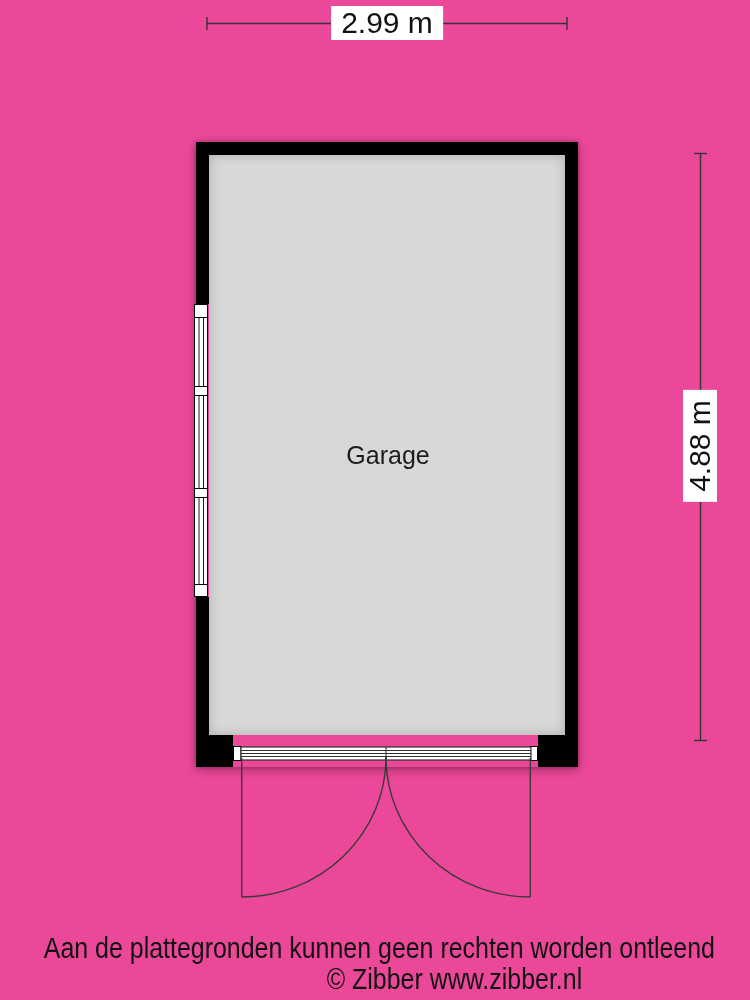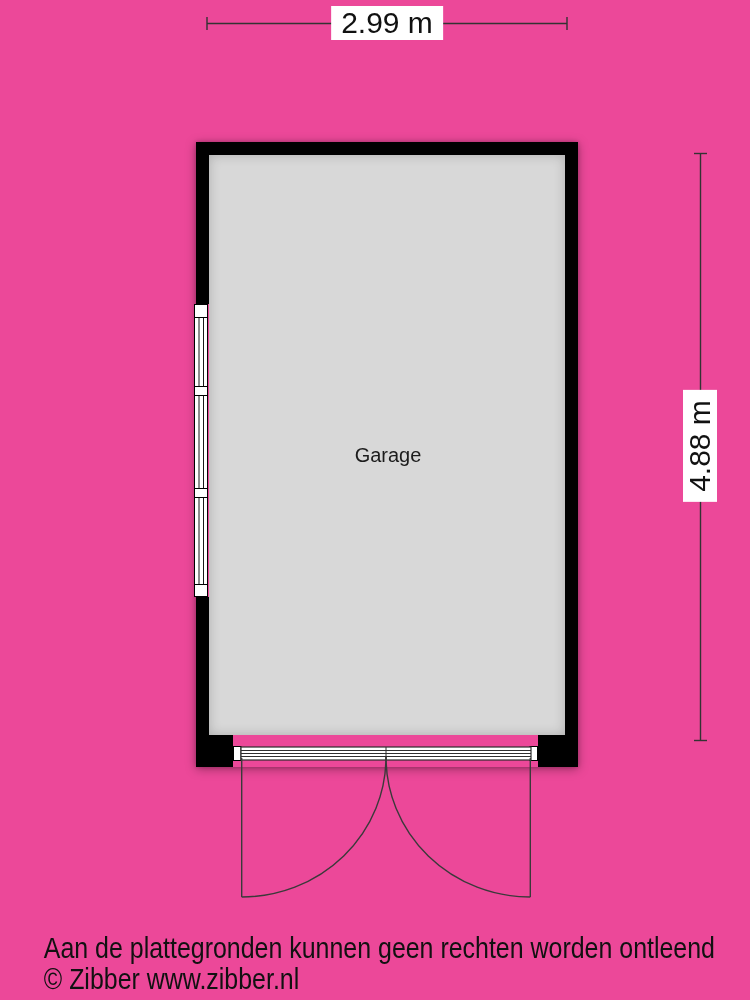--- a/index.html
+++ b/index.html
@@ -39,41 +39,41 @@
     width: 750px; height: 1000px;
   }
   .label {
     position: absolute;
     color: #111111;
     white-space: nowrap;
   }
   .room-label {
     left: 388px; top: 455px;
     transform: translate(-50%, -50%);
-    font-size: 20px;
+    font-size: 25px;
     color: #1c1c1c;
   }
   .dim-label {
     font-size: 30px;
     background: #ffffff;
     padding: 0 10px;
   }
   .dim-label.top {
     left: 387px; top: 23px;
     transform: translate(-50%, -50%);
   }
   .dim-label.right {
     left: 700px; top: 446px;
     transform: translate(-50%, -50%) rotate(-90deg);
   }
   .footer {
     position: absolute;
     left: 0; top: 933px;
     width: 626px;
-    text-align: left;
+    text-align: right;
     font-size: 29px;
     line-height: 31px;
     color: #111111;
   }
   .footer .line {
     transform: scaleX(0.86);
     transform-origin: 50% 50%;
     white-space: nowrap;
   }
 </style>

